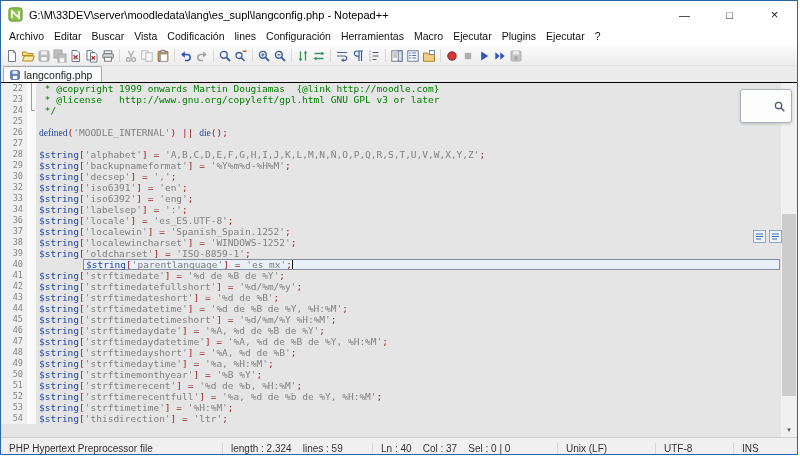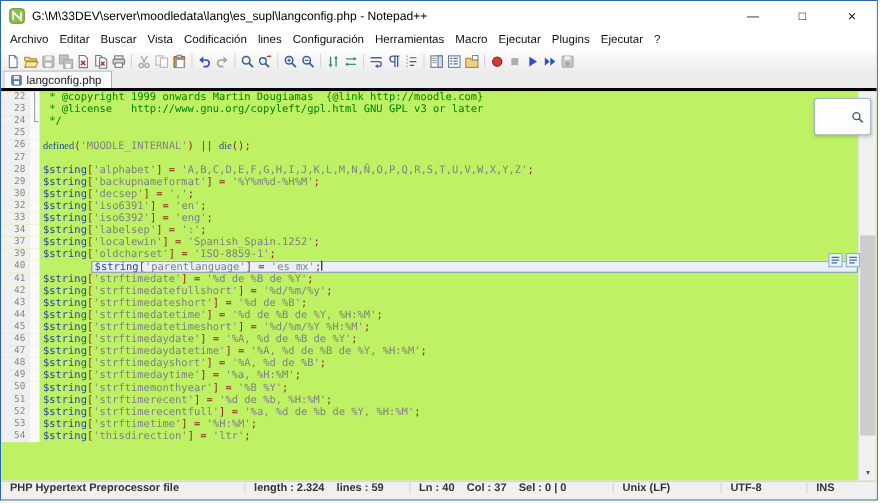--- a/index.html
+++ b/index.html
@@ -19,25 +19,25 @@
   .menubar{height:18px;display:flex;align-items:flex-start;background:#fff;padding-left:3px;}
   .menu-item{font-size:10.5px;color:#111;padding:2px 5px;white-space:nowrap;}
 
   
   .toolbar{height:20px;display:flex;align-items:center;background:linear-gradient(#fcfcfc,#ededed);padding-left:3px;border-bottom:1px solid #e0e0e0;}
   .tb-btn{width:16px;height:16px;display:flex;align-items:center;justify-content:center;flex:none;}
   .tb-btn.disabled svg{filter:grayscale(1) opacity(.5);}
   .tb-sep{width:1px;height:13px;background:#d8d8d8;margin:0 3px;flex:none;}
 
   
-  .tabbar{height:17px;background:#ececec;display:flex;align-items:flex-end;border-bottom:3px solid #000000;}
+  .tabbar{height:17px;background:#ececec;display:flex;align-items:flex-end;border-bottom:1px solid #000000;}
   .tab{display:flex;align-items:center;gap:3px;height:16px;padding:0 9px 0 5px;background:#fafbfc;border:1px solid #a9a9a9;border-bottom:none;margin-left:2px;font-size:10.5px;color:#222;border-radius:2px 2px 0 0;white-space:nowrap;}
 
   
-  .editor{position:absolute;top:82px;left:0;right:0;bottom:17px;background:#bef264;overflow:hidden;}
+  .editor{position:absolute;top:82px;left:0;right:0;bottom:17px;background:#e5e5e5;overflow:hidden;}
   .code-lines{position:absolute;top:0;left:0;right:17px;bottom:0;overflow:hidden;}
   .line{display:flex;height:11px;line-height:11px;font-family:"DejaVu Sans Mono",monospace;font-size:9.5px;white-space:pre;}
   .ln{flex:0 0 26px;text-align:right;padding-right:4px;background:#f0f0f0;color:#858585;font-size:8.5px;}
   .fold{flex:0 0 9px;background:#fafafa;position:relative;}
   .fold.line::before{content:"";position:absolute;left:4px;top:0;bottom:0;border-left:1px solid #9d9d9d;}
   .fold.end::before{content:"";position:absolute;left:4px;top:0;height:6px;border-left:1px solid #9d9d9d;}
   .fold.end::after{content:"";position:absolute;left:4px;top:5px;width:4px;border-top:1px solid #9d9d9d;}
   .code{flex:1;padding-left:3px;color:#000;}
   .code.cur{background:#e9f0fa;box-shadow:inset 0 0 0 1px #838d9f;margin-left:47px;}
   .tk-c{color:#008000;margin-top:16px;}
@@ -53,21 +53,21 @@
   .varrow{height:15px;display:flex;align-items:center;justify-content:center;font-size:7px;color:#555;}
   .varrow.down{position:absolute;bottom:0;left:0;right:0;}
   .vthumb{position:absolute;left:1px;right:1px;top:131px;height:182px;background:#cdcdcd;}
 
   
   .float-panel{position:absolute;top:6px;right:5px;width:52px;height:34px;background:#fdfdfd;border:1px solid #a8b2c0;border-radius:3px;box-shadow:0 1px 3px rgba(0,0,0,.18);display:flex;align-items:center;justify-content:flex-end;padding-right:5px;z-index:5;}
   .side-icons{position:absolute;top:147px;right:15px;display:flex;gap:3px;z-index:4;}
   .side-icon{width:13px;height:13px;background:#eef3fa;border:1px solid #93a8c6;display:flex;align-items:center;justify-content:center;}
 
   
-  .statusbar{position:absolute;left:0;right:0;bottom:0;height:17px;background:#f0f0f0;border-top:1px solid #d0d0d0;display:flex;align-items:flex-start;font-size:10px;color:#333;white-space:pre;font-weight:bold;}
+  .statusbar{position:absolute;left:0;right:0;bottom:0;height:17px;background:#f0f0f0;border-top:1px solid #d0d0d0;display:flex;align-items:flex-end;font-size:10px;color:#333;white-space:pre;}
   .sb{padding:0 8px;display:flex;align-items:center;border-right:1px solid #d5d5d5;overflow:hidden;}
   .sb-doctype{flex:0 0 222px;}
   .sb-length{flex:0 0 150px;}
   .sb-pos{flex:0 0 185px;}
   .sb-eol{flex:0 0 98px;}
   .sb-enc{flex:0 0 78px;}
   .sb-ins{flex:1;border-right:none;}
 </style>
 </head>
 <body>
@@ -324,21 +324,23 @@
         <div class="line"><span class="ln">24</span><span class="fold end"></span><span class="code"><span class="tk-c"> */</span></span></div>
         <div class="line"><span class="ln">25</span><span class="fold"></span><span class="code"></span></div>
         <div class="line"><span class="ln">26</span><span class="fold"></span><span class="code"><span class="tk-k">defined</span><span class="tk-o">(</span><span class="tk-s">'MOODLE_INTERNAL'</span><span class="tk-o">)</span><span class="tk-d"> </span><span class="tk-o">||</span><span class="tk-d"> </span><span class="tk-k">die</span><span class="tk-o">();</span></span></div>
         <div class="line"><span class="ln">27</span><span class="fold"></span><span class="code"></span></div>
         <div class="line"><span class="ln">28</span><span class="fold"></span><span class="code"><span class="tk-v">$string</span><span class="tk-o">[</span><span class="tk-s">'alphabet'</span><span class="tk-o">]</span><span class="tk-d"> </span><span class="tk-o">=</span><span class="tk-d"> </span><span class="tk-s">'A,B,C,D,E,F,G,H,I,J,K,L,M,N,Ñ,O,P,Q,R,S,T,U,V,W,X,Y,Z'</span><span class="tk-o">;</span></span></div>
         <div class="line"><span class="ln">29</span><span class="fold"></span><span class="code"><span class="tk-v">$string</span><span class="tk-o">[</span><span class="tk-s">'backupnameformat'</span><span class="tk-o">]</span><span class="tk-d"> </span><span class="tk-o">=</span><span class="tk-d"> </span><span class="tk-s">'%Y%m%d-%H%M'</span><span class="tk-o">;</span></span></div>
         <div class="line"><span class="ln">30</span><span class="fold"></span><span class="code"><span class="tk-v">$string</span><span class="tk-o">[</span><span class="tk-s">'decsep'</span><span class="tk-o">]</span><span class="tk-d"> </span><span class="tk-o">=</span><span class="tk-d"> </span><span class="tk-s">','</span><span class="tk-o">;</span></span></div>
         <div class="line"><span class="ln">32</span><span class="fold"></span><span class="code"><span class="tk-v">$string</span><span class="tk-o">[</span><span class="tk-s">'iso6391'</span><span class="tk-o">]</span><span class="tk-d"> </span><span class="tk-o">=</span><span class="tk-d"> </span><span class="tk-s">'en'</span><span class="tk-o">;</span></span></div>
         <div class="line"><span class="ln">33</span><span class="fold"></span><span class="code"><span class="tk-v">$string</span><span class="tk-o">[</span><span class="tk-s">'iso6392'</span><span class="tk-o">]</span><span class="tk-d"> </span><span class="tk-o">=</span><span class="tk-d"> </span><span class="tk-s">'eng'</span><span class="tk-o">;</span></span></div>
         <div class="line"><span class="ln">34</span><span class="fold"></span><span class="code"><span class="tk-v">$string</span><span class="tk-o">[</span><span class="tk-s">'labelsep'</span><span class="tk-o">]</span><span class="tk-d"> </span><span class="tk-o">=</span><span class="tk-d"> </span><span class="tk-s">':'</span><span class="tk-o">;</span></span></div>
+        <div class="line"><span class="ln">36</span><span class="fold"></span><span class="code"><span class="tk-v">$string</span><span class="tk-o">[</span><span class="tk-s">'locale'</span><span class="tk-o">]</span><span class="tk-d"> </span><span class="tk-o">=</span><span class="tk-d"> </span><span class="tk-s">'es_ES.UTF-8'</span><span class="tk-o">;</span></span></div>
         <div class="line"><span class="ln">37</span><span class="fold"></span><span class="code"><span class="tk-v">$string</span><span class="tk-o">[</span><span class="tk-s">'localewin'</span><span class="tk-o">]</span><span class="tk-d"> </span><span class="tk-o">=</span><span class="tk-d"> </span><span class="tk-s">'Spanish_Spain.1252'</span><span class="tk-o">;</span></span></div>
+        <div class="line"><span class="ln">38</span><span class="fold"></span><span class="code"><span class="tk-v">$string</span><span class="tk-o">[</span><span class="tk-s">'localewincharset'</span><span class="tk-o">]</span><span class="tk-d"> </span><span class="tk-o">=</span><span class="tk-d"> </span><span class="tk-s">'WINDOWS-1252'</span><span class="tk-o">;</span></span></div>
         <div class="line"><span class="ln">39</span><span class="fold"></span><span class="code"><span class="tk-v">$string</span><span class="tk-o">[</span><span class="tk-s">'oldcharset'</span><span class="tk-o">]</span><span class="tk-d"> </span><span class="tk-o">=</span><span class="tk-d"> </span><span class="tk-s">'ISO-8859-1'</span><span class="tk-o">;</span></span></div>
         <div class="line"><span class="ln">40</span><span class="fold"></span><span class="code cur"><span class="tk-v">$string</span><span class="tk-o">[</span><span class="tk-s">'parentlanguage'</span><span class="tk-o">]</span><span class="tk-d"> </span><span class="tk-o">=</span><span class="tk-d"> </span><span class="tk-s">'es_mx'</span><span class="tk-o">;</span><span class="caret"></span></span></div>
         <div class="line"><span class="ln">41</span><span class="fold"></span><span class="code"><span class="tk-v">$string</span><span class="tk-o">[</span><span class="tk-s">'strftimedate'</span><span class="tk-o">]</span><span class="tk-d"> </span><span class="tk-o">=</span><span class="tk-d"> </span><span class="tk-s">'%d de %B de %Y'</span><span class="tk-o">;</span></span></div>
         <div class="line"><span class="ln">42</span><span class="fold"></span><span class="code"><span class="tk-v">$string</span><span class="tk-o">[</span><span class="tk-s">'strftimedatefullshort'</span><span class="tk-o">]</span><span class="tk-d"> </span><span class="tk-o">=</span><span class="tk-d"> </span><span class="tk-s">'%d/%m/%y'</span><span class="tk-o">;</span></span></div>
         <div class="line"><span class="ln">43</span><span class="fold"></span><span class="code"><span class="tk-v">$string</span><span class="tk-o">[</span><span class="tk-s">'strftimedateshort'</span><span class="tk-o">]</span><span class="tk-d"> </span><span class="tk-o">=</span><span class="tk-d"> </span><span class="tk-s">'%d de %B'</span><span class="tk-o">;</span></span></div>
         <div class="line"><span class="ln">44</span><span class="fold"></span><span class="code"><span class="tk-v">$string</span><span class="tk-o">[</span><span class="tk-s">'strftimedatetime'</span><span class="tk-o">]</span><span class="tk-d"> </span><span class="tk-o">=</span><span class="tk-d"> </span><span class="tk-s">'%d de %B de %Y, %H:%M'</span><span class="tk-o">;</span></span></div>
         <div class="line"><span class="ln">45</span><span class="fold"></span><span class="code"><span class="tk-v">$string</span><span class="tk-o">[</span><span class="tk-s">'strftimedatetimeshort'</span><span class="tk-o">]</span><span class="tk-d"> </span><span class="tk-o">=</span><span class="tk-d"> </span><span class="tk-s">'%d/%m/%Y %H:%M'</span><span class="tk-o">;</span></span></div>
         <div class="line"><span class="ln">46</span><span class="fold"></span><span class="code"><span class="tk-v">$string</span><span class="tk-o">[</span><span class="tk-s">'strftimedaydate'</span><span class="tk-o">]</span><span class="tk-d"> </span><span class="tk-o">=</span><span class="tk-d"> </span><span class="tk-s">'%A, %d de %B de %Y'</span><span class="tk-o">;</span></span></div>
         <div class="line"><span class="ln">47</span><span class="fold"></span><span class="code"><span class="tk-v">$string</span><span class="tk-o">[</span><span class="tk-s">'strftimedaydatetime'</span><span class="tk-o">]</span><span class="tk-d"> </span><span class="tk-o">=</span><span class="tk-d"> </span><span class="tk-s">'%A, %d de %B de %Y, %H:%M'</span><span class="tk-o">;</span></span></div>
         <div class="line"><span class="ln">48</span><span class="fold"></span><span class="code"><span class="tk-v">$string</span><span class="tk-o">[</span><span class="tk-s">'strftimedayshort'</span><span class="tk-o">]</span><span class="tk-d"> </span><span class="tk-o">=</span><span class="tk-d"> </span><span class="tk-s">'%A, %d de %B'</span><span class="tk-o">;</span></span></div>

